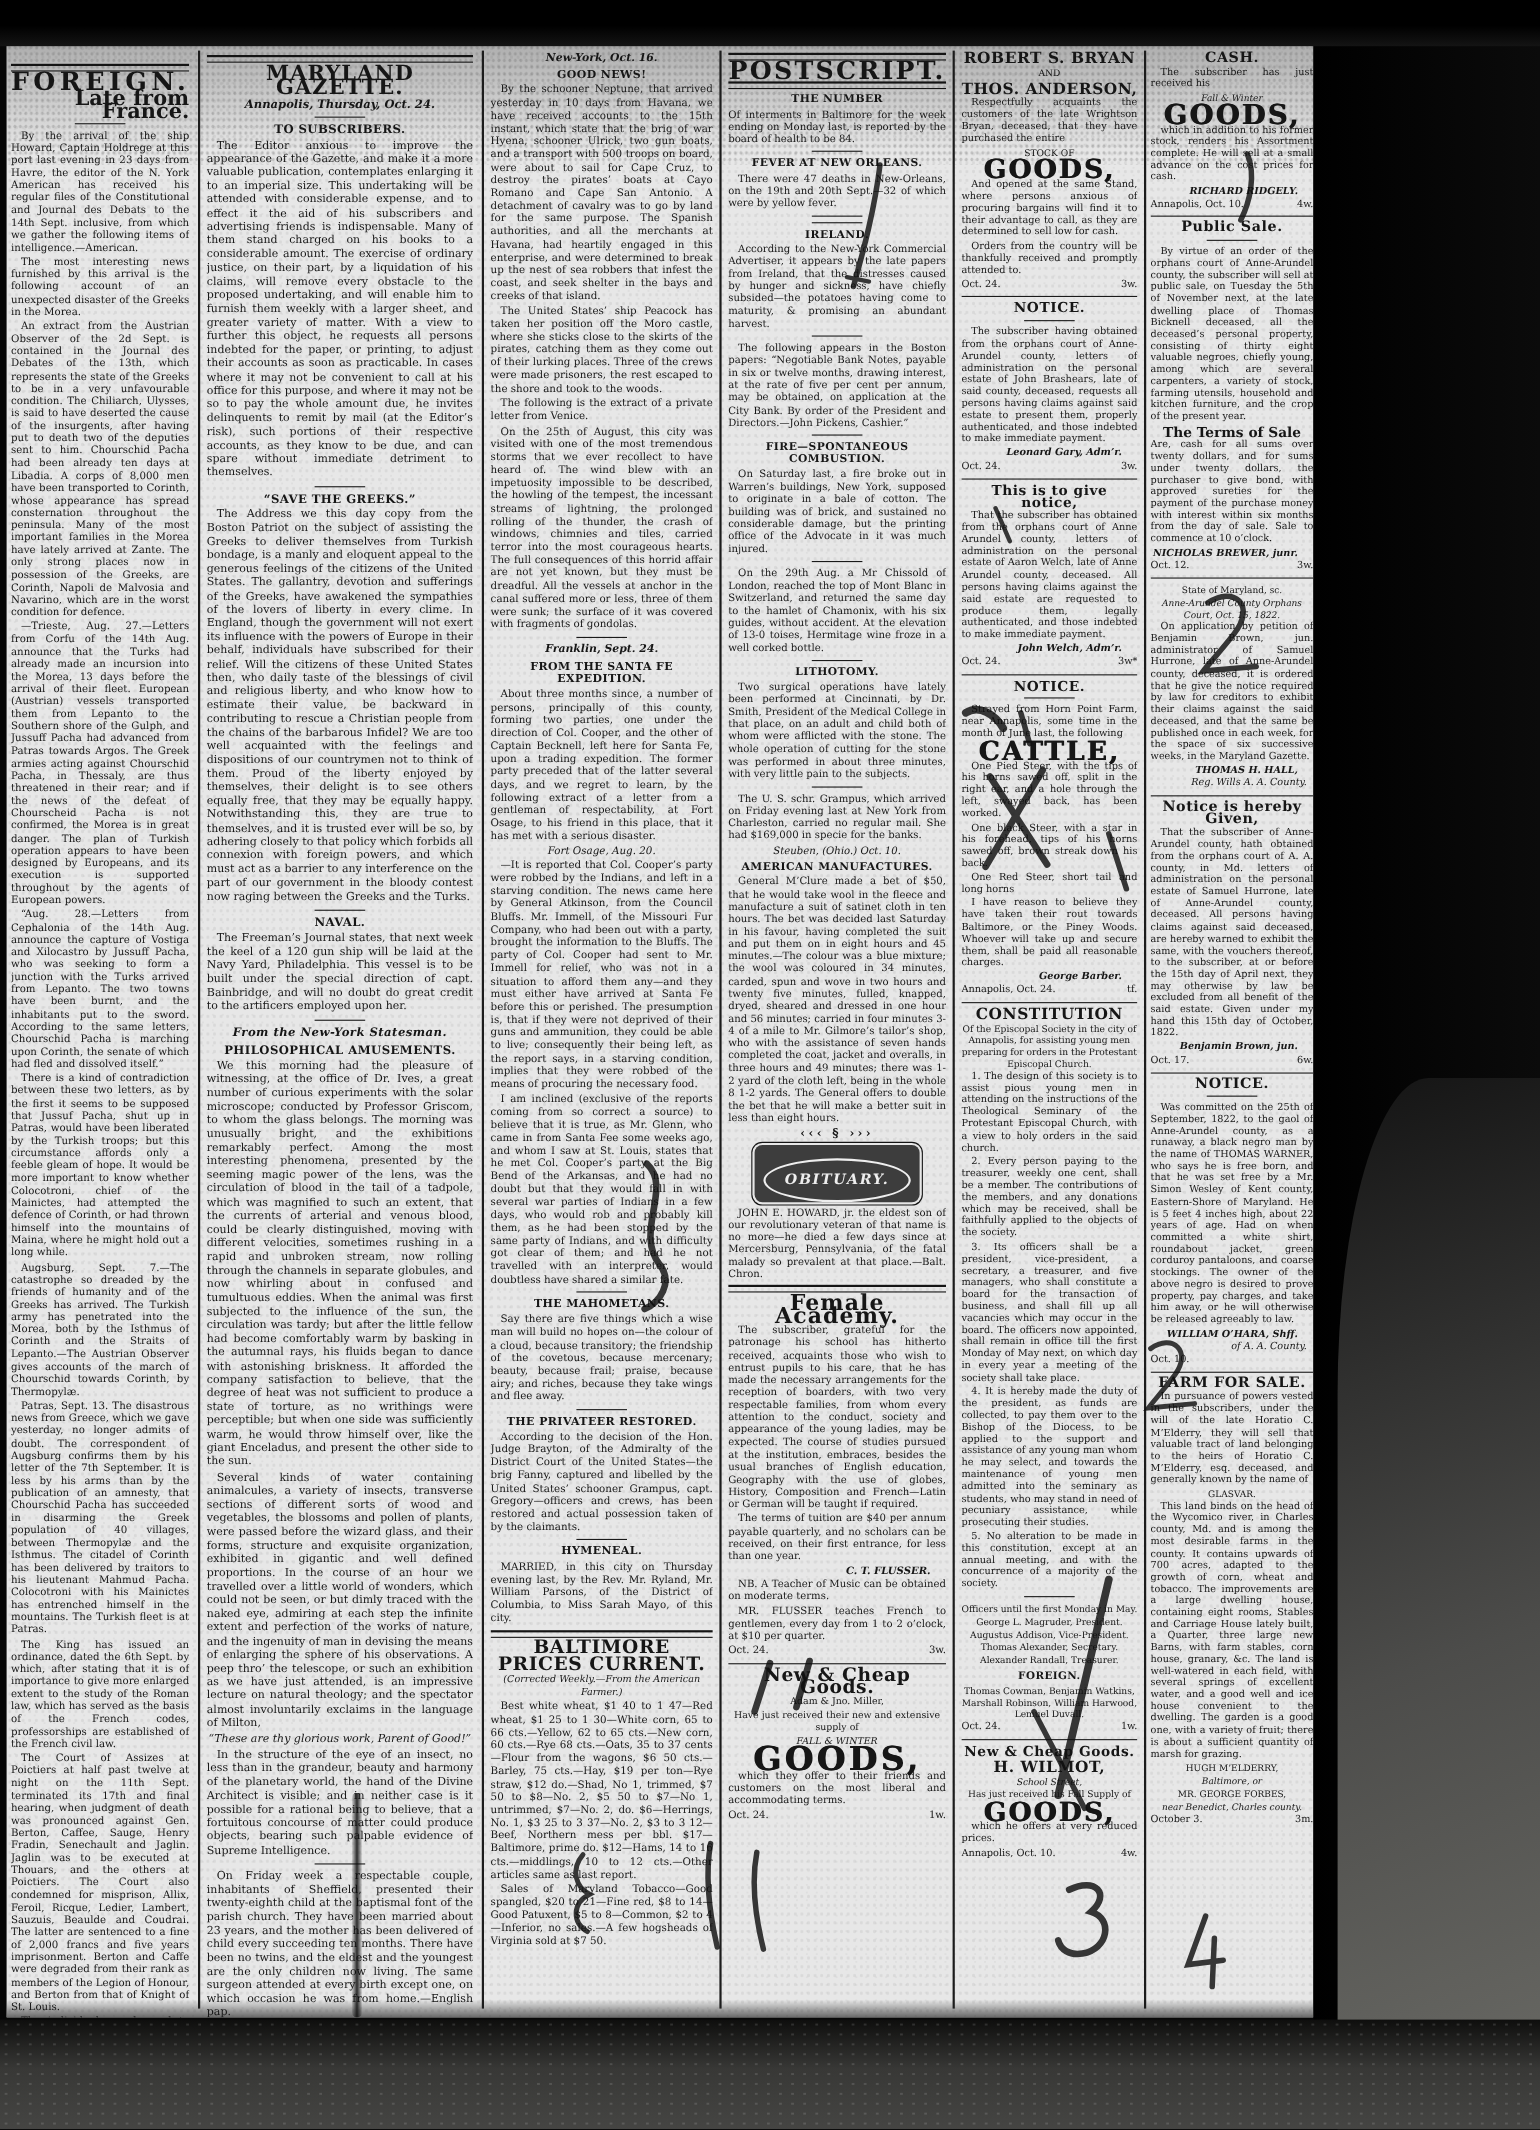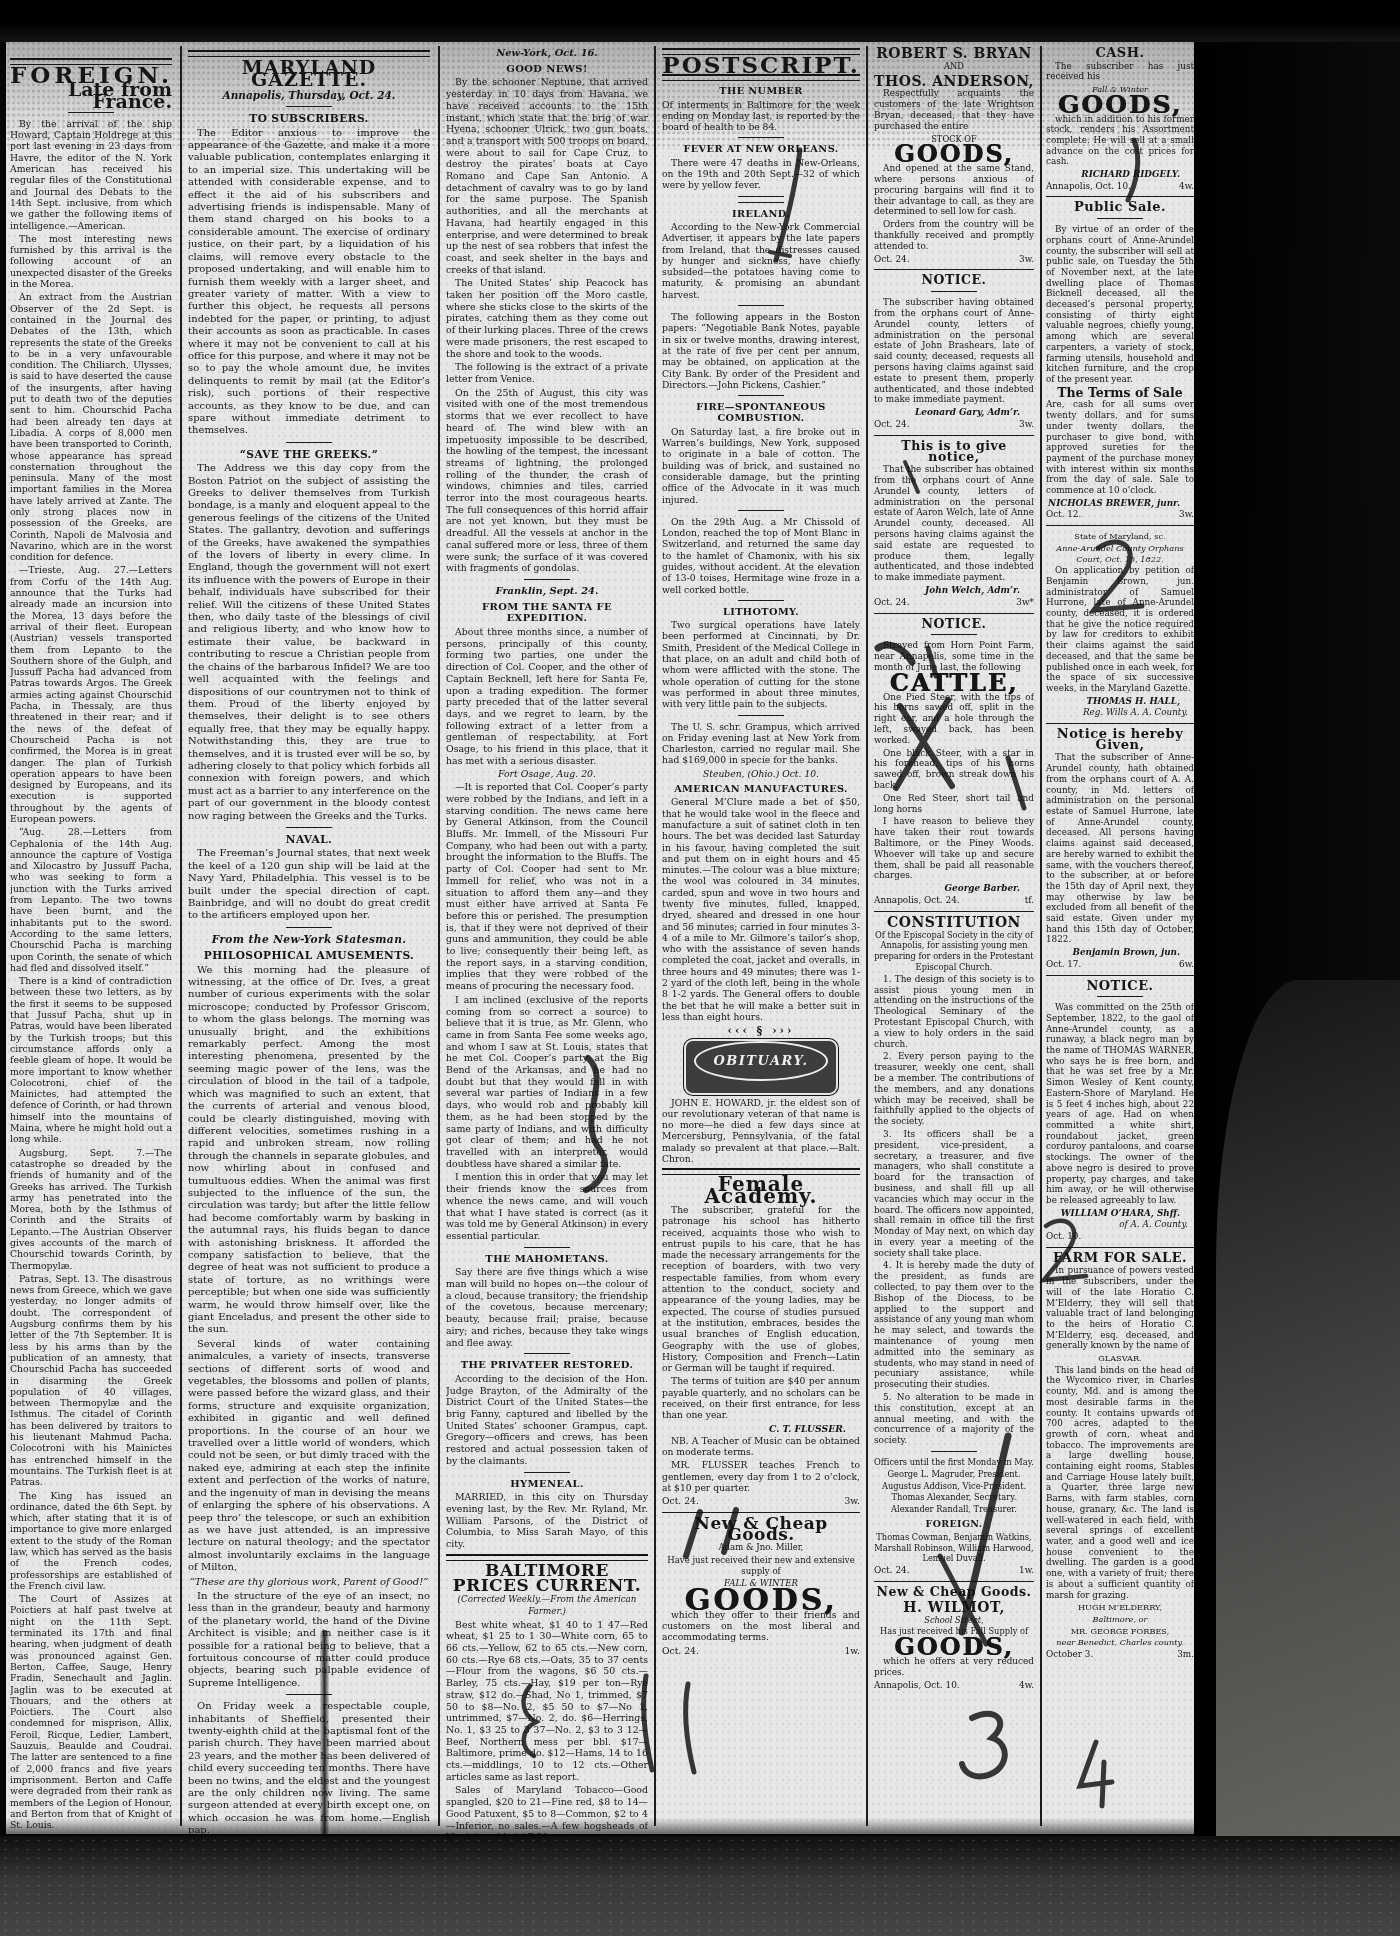--- a/index.html
+++ b/index.html
@@ -66,21 +66,21 @@
   #col6 .d-xl{font-size:25px;letter-spacing:2px;}
   #col5 .d-lg{font-size:14px;letter-spacing:.5px;}
   #col5 .d-md{font-size:12.5px;}
   #col6 .d-md{font-size:13px;}
   .quote{text-align:center;font-style:italic;margin:2px 0;}
   .rule{height:0;border-top:1.5px solid #1a1a1a;margin:5px 0;}
   .dblrule{height:4px;border-top:2.4px solid #141414;border-bottom:1.2px solid #141414;margin:4px 0;}
   .shortrule{width:46px;border-top:1.7px solid #1a1a1a;margin:5px auto;}
   .orn{text-align:center;letter-spacing:3px;font-size:11px;margin:3px 0 1px;font-weight:bold;}
   .obit-box{width:150px;height:52px;background:#b91c1c;margin:4px auto;border-radius:7px;
-        display:flex;align-items:flex-start;justify-content:center;box-shadow:0 0 0 2px #e9e7e1,0 0 0 3px #141414;}
+        display:flex;align-items:flex-end;justify-content:center;box-shadow:0 0 0 2px #e9e7e1,0 0 0 3px #141414;}
   .obit-inner{width:130px;height:36px;border:2.2px solid #efeee8;border-radius:50%;
         display:flex;align-items:center;justify-content:center;}
   .obit-inner span{color:#efeee8;font-style:italic;font-weight:bold;font-size:13px;letter-spacing:1.5px;}
   .ink{position:absolute;left:0;top:0;z-index:7;pointer-events:none;}
 </style>
 </head>
 <body>
 
 <div class="scan">
   <div class="band-top"></div>
@@ -138,21 +138,20 @@
         <div class="blk p">The United States’ ship Peacock has taken her position off the Moro castle, where she sticks close to the skirts of the pirates, catching them as they come out of their lurking places. Three of the crews were made prisoners, the rest escaped to the shore and took to the woods.</div>
         <div class="blk p">The following is the extract of a private letter from Venice.</div>
         <div class="blk p">On the 25th of August, this city was visited with one of the most tremendous storms that we ever recollect to have heard of. The wind blew with an impetuosity impossible to be described, the howling of the tempest, the incessant streams of lightning, the prolonged rolling of the thunder, the crash of windows, chimnies and tiles, carried terror into the most courageous hearts. The full consequences of this horrid affair are not yet known, but they must be dreadful. All the vessels at anchor in the canal suffered more or less, three of them were sunk; the surface of it was covered with fragments of gondolas.</div>
         <div class="shortrule"></div>
         <div class="blk dateline">Franklin, Sept. 24.</div>
         <div class="blk sect">FROM THE SANTA FE EXPEDITION.</div>
         <div class="blk p">About three months since, a number of persons, principally of this county, forming two parties, one under the direction of Col. Cooper, and the other of Captain Becknell, left here for Santa Fe, upon a trading expedition. The former party preceded that of the latter several days, and we regret to learn, by the following extract of a letter from a gentleman of respectability, at Fort Osage, to his friend in this place, that it has met with a serious disaster.</div>
         <div class="blk center it">Fort Osage, Aug. 20.</div>
         <div class="blk p">—It is reported that Col. Cooper’s party were robbed by the Indians, and left in a starving condition. The news came here by General Atkinson, from the Council Bluffs. Mr. Immell, of the Missouri Fur Company, who had been out with a party, brought the information to the Bluffs. The party of Col. Cooper had sent to Mr. Immell for relief, who was not in a situation to afford them any—and they must either have arrived at Santa Fe before this or perished. The presumption is, that if they were not deprived of their guns and ammunition, they could be able to live; consequently their being left, as the report says, in a starving condition, implies that they were robbed of the means of procuring the necessary food.</div>
         <div class="blk p">I am inclined (exclusive of the reports coming from so correct a source) to believe that it is true, as Mr. Glenn, who came in from Santa Fee some weeks ago, and whom I saw at St. Louis, states that he met Col. Cooper’s party at the Big Bend of the Arkansas, and he had no doubt but that they would fall in with several war parties of Indians in a few days, who would rob and probably kill them, as he had been stopped by the same party of Indians, and with difficulty got clear of them; and had he not travelled with an interpreter, would doubtless have shared a similar fate.</div>
-        <div class="blk p">I mention this in order that you may let their friends know the sources from whence the news came, and will vouch that what I have stated is correct (as it was told me by General Atkinson) in every essential particular.</div>
         <div class="shortrule"></div>
         <div class="blk sect">THE MAHOMETANS.</div>
         <div class="blk p">Say there are five things which a wise man will build no hopes on—the colour of a cloud, because transitory; the friendship of the covetous, because mercenary; beauty, because frail; praise, because airy; and riches, because they take wings and flee away.</div>
         <div class="shortrule"></div>
         <div class="blk sect">THE PRIVATEER RESTORED.</div>
         <div class="blk p">According to the decision of the Hon. Judge Brayton, of the Admiralty of the District Court of the United States—the brig Fanny, captured and libelled by the United States’ schooner Grampus, capt. Gregory—officers and crews, has been restored and actual possession taken of by the claimants.</div>
         <div class="shortrule"></div>
         <div class="blk sect">HYMENEAL.</div>
         <div class="blk p">MARRIED, in this city on Thursday evening last, by the Rev. Mr. Ryland, Mr. William Parsons, of the District of Columbia, to Miss Sarah Mayo, of this city.</div>
         <div class="dblrule"></div>

